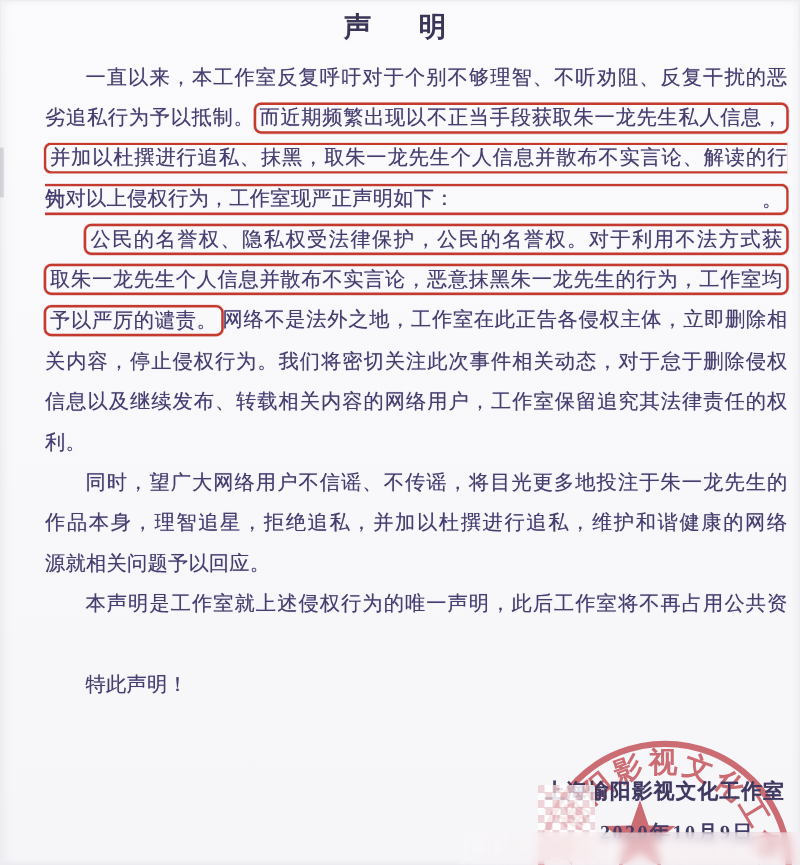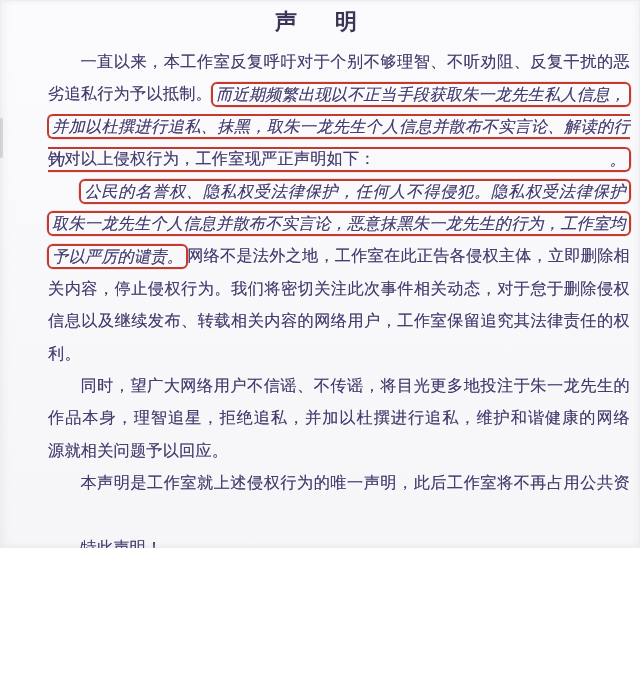--- a/index.html
+++ b/index.html
@@ -2,43 +2,42 @@
 <html><head>
 <meta charset="utf-8">
 <style>
   html,body { margin:0; padding:0; }
   body {
     width:640px; height:692px; overflow:hidden;
     font-family:"Liberation Serif","DejaVu Serif",serif;
     background:#ffffff;
   }
   .page {
-    position:relative; width:640px; height:548px; overflow:hidden;
+    position:relative; width:640px; height:692px; overflow:hidden;
     background:linear-gradient(180deg,#fbfbfd 0%,#f8f8fb 60%,#f6f6f9 100%);
     box-shadow: inset 0 0 0 1px #ececf1, inset 4px 0 8px rgba(60,60,80,.05), inset -3px 0 6px rgba(60,60,80,.04);
     color:var(--ink,#453e6f);
   }
   .title {
     padding-top:7px; height:37px; text-align:center;
     font-size:22px; font-weight:bold; letter-spacing:8px;
     color:#3a3456;
   }
-  .body-lines { position:absolute; top:46px; left:48px; right:10px; }
+  .body-lines { position:absolute; top:46px; left:36px; right:10px; }
   .line {
     height:32.4px; line-height:32.4px; font-size:16.2px;
     letter-spacing:0.2px; text-align:justify; color:var(--ink,#453e6f);
     text-shadow:0 0 0.6px rgba(69,62,111,.55);
   }
   .line.fill { text-align-last:justify; }
   .line.indent { text-indent:2em; }
   .boxed {
     border:2.5px solid var(--box-red,#c43a2e);
     border-radius:6px; padding:1.5px 3px; margin:14px -1px;
     box-shadow:0 0 0 0.5px rgba(196,58,46,.25);
-    font-style:italic;
   }
   .signature {
     position:absolute; top:622px; right:12px; z-index:3;
     font-size:16.5px; font-weight:bold; letter-spacing:1px;
     color:#3f3860; text-shadow:0 0 0.6px rgba(63,56,96,.6);
   }
   .sig-date {
     position:absolute; top:656px; right:36px; z-index:3;
     font-size:16px; font-weight:bold; letter-spacing:2px;
     color:#433c66;
@@ -67,21 +66,21 @@
 
 <div class="page" style="--ink: #453e6f; --box-red: #c43a2e;">
 
   <div class="title">声　明</div>
 
   <div class="body-lines">
       <div class="line indent fill"><span class="plain">一直以来，本工作室反复呼吁对于个别不够理智、不听劝阻、反复干扰的恶</span></div>
       <div class="line fill"><span class="plain">劣追私行为予以抵制。</span><span class="boxed">而近期频繁出现以不正当手段获取朱一龙先生私人信息，</span></div>
       <div class="line fill"><span class="boxed">并加以杜撰进行追私、抹黑，取朱一龙先生个人信息并散布不实言论、解读的行为。</span></div>
       <div class="line"><span class="plain">针对以上侵权行为，工作室现严正声明如下：</span></div>
-      <div class="line indent fill"><span class="boxed">公民的名誉权、隐私权受法律保护，任何人不得侵犯。隐私权受法律保护</span></div>
+      <div class="line indent fill"><span class="boxed">公民的名誉权、隐私权受法律保护，公民的名誉权。对于利用不法方式获</span></div>
       <div class="line fill"><span class="boxed">取朱一龙先生个人信息并散布不实言论，恶意抹黑朱一龙先生的行为，工作室均</span></div>
       <div class="line fill"><span class="boxed">予以严厉的谴责。</span><span class="plain">网络不是法外之地，工作室在此正告各侵权主体，立即删除相</span></div>
       <div class="line fill"><span class="plain">关内容，停止侵权行为。我们将密切关注此次事件相关动态，对于怠于删除侵权</span></div>
       <div class="line fill"><span class="plain">信息以及继续发布、转载相关内容的网络用户，工作室保留追究其法律责任的权</span></div>
       <div class="line"><span class="plain">利。</span></div>
       <div class="line indent fill"><span class="plain">同时，望广大网络用户不信谣、不传谣，将目光更多地投注于朱一龙先生的</span></div>
       <div class="line fill"><span class="plain">作品本身，理智追星，拒绝追私，并加以杜撰进行追私，维护和谐健康的网络</span></div>
       <div class="line"><span class="plain">源就相关问题予以回应。</span></div>
       <div class="line indent fill"><span class="plain">本声明是工作室就上述侵权行为的唯一声明，此后工作室将不再占用公共资</span></div>
       <div class="line">&nbsp;</div>

